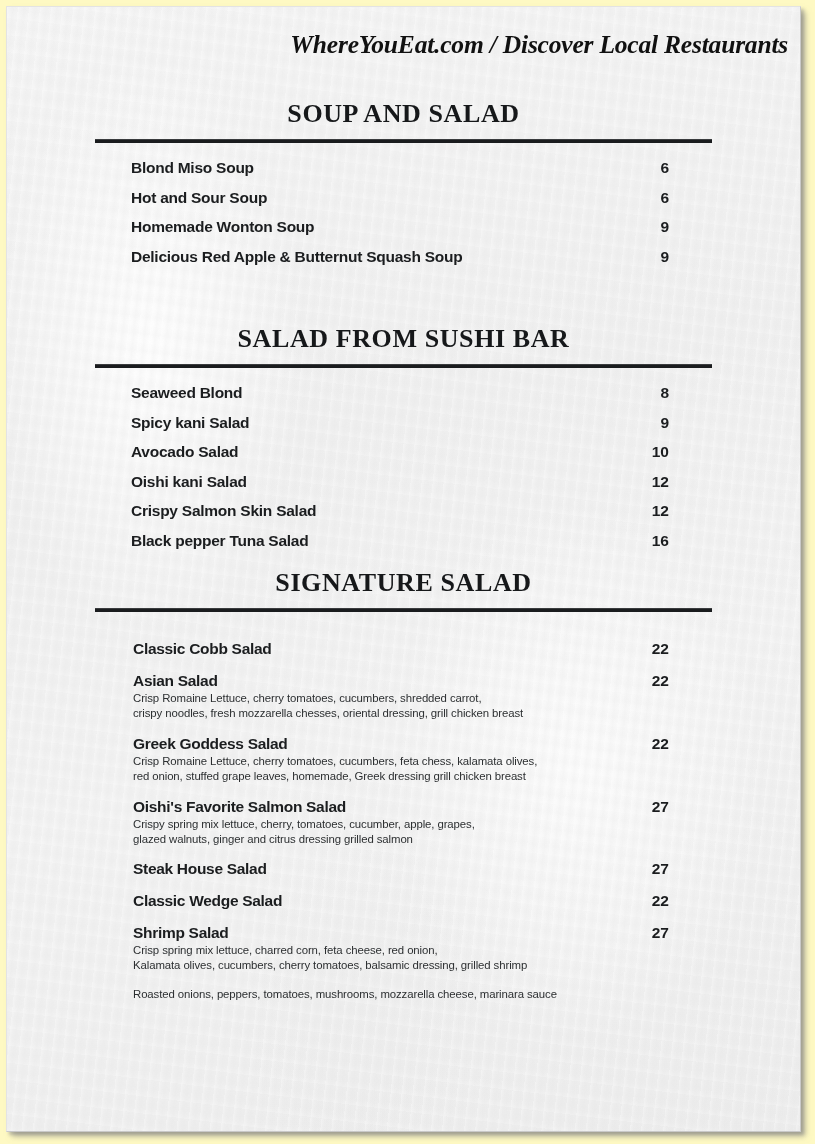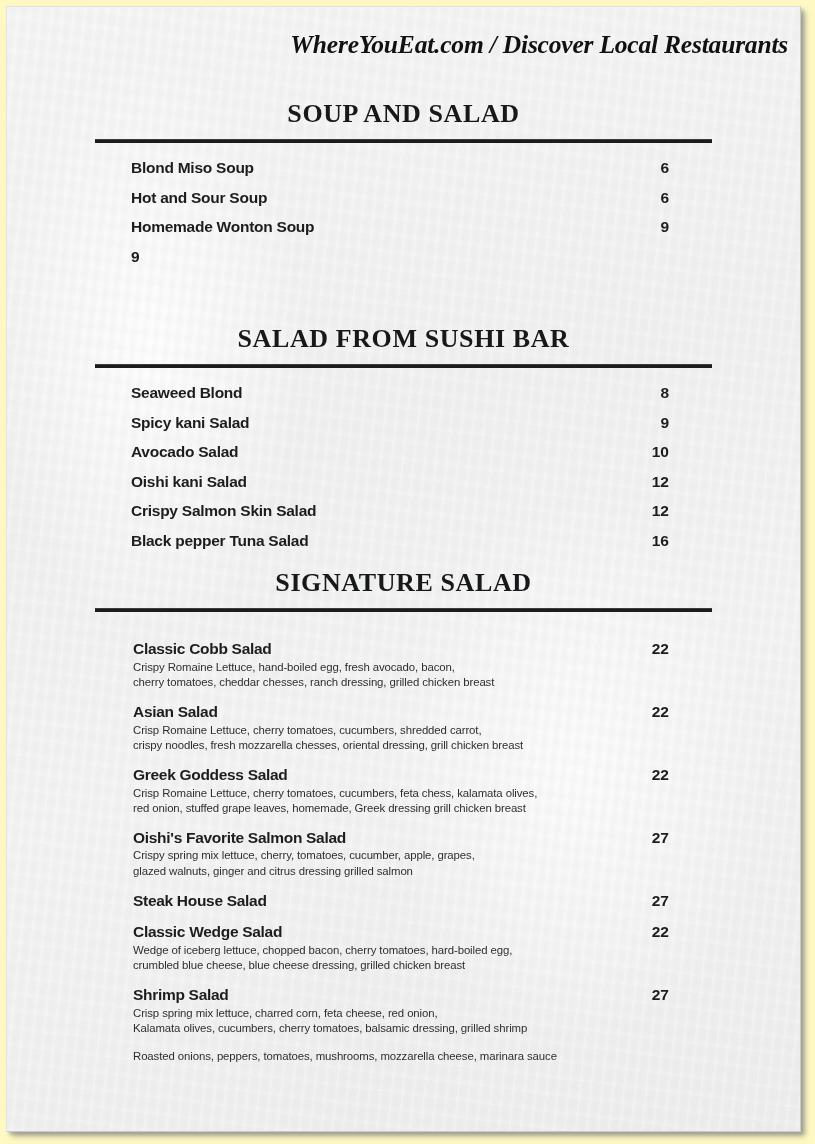--- a/index.html
+++ b/index.html
@@ -192,20 +192,21 @@
               </li>
               <li class="row">
                 <span class="name">Hot and Sour Soup</span>
                 <span class="price">6</span>
               </li>
               <li class="row">
                 <span class="name">Homemade Wonton Soup</span>
                 <span class="price">9</span>
               </li>
               <li class="row">
+                <span class="name">Delicious Red Apple &amp; Butternut Squash Soup</span>
                 <span class="price">9</span>
               </li>
             </ul>
           </div>
           <div class="section simple" style="top: 317px;">
             <h2 class="section-title">SALAD FROM SUSHI BAR</h2>
             <div class="section-rule"></div>
             <ul class="items">
               <li class="row">
                 <span class="name">Seaweed Blond</span>
@@ -235,22 +236,20 @@
           </div>
           <div class="section detailed" style="top: 561px;">
             <h2 class="section-title">SIGNATURE SALAD</h2>
             <div class="section-rule"></div>
             <ul class="items">
               <li class="drow">
                 <div class="drow-head">
                   <span class="name">Classic Cobb Salad</span>
                   <span class="price">22</span>
                 </div>
-                <div class="desc">Crispy Romaine Lettuce, hand-boiled egg, fresh avocado, bacon,
-cherry tomatoes, cheddar chesses, ranch dressing, grilled chicken breast</div>
               </li>
               <li class="drow">
                 <div class="drow-head">
                   <span class="name">Asian Salad</span>
                   <span class="price">22</span>
                 </div>
                 <div class="desc">Crisp Romaine Lettuce, cherry tomatoes, cucumbers, shredded carrot,
 crispy noodles, fresh mozzarella chesses, oriental dressing, grill chicken breast</div>
               </li>
               <li class="drow">
@@ -273,22 +272,20 @@
                 <div class="drow-head">
                   <span class="name">Steak House Salad</span>
                   <span class="price">27</span>
                 </div>
               </li>
               <li class="drow">
                 <div class="drow-head">
                   <span class="name">Classic Wedge Salad</span>
                   <span class="price">22</span>
                 </div>
-                <div class="desc">Wedge of iceberg lettuce, chopped bacon, cherry tomatoes, hard-boiled egg,
-crumbled blue cheese, blue cheese dressing, grilled chicken breast</div>
               </li>
               <li class="drow">
                 <div class="drow-head">
                   <span class="name">Shrimp Salad</span>
                   <span class="price">27</span>
                 </div>
                 <div class="desc">Crisp spring mix lettuce, charred corn, feta cheese, red onion,
 Kalamata olives, cucumbers, cherry tomatoes, balsamic dressing, grilled shrimp</div>
               </li>
               <li class="drow">

